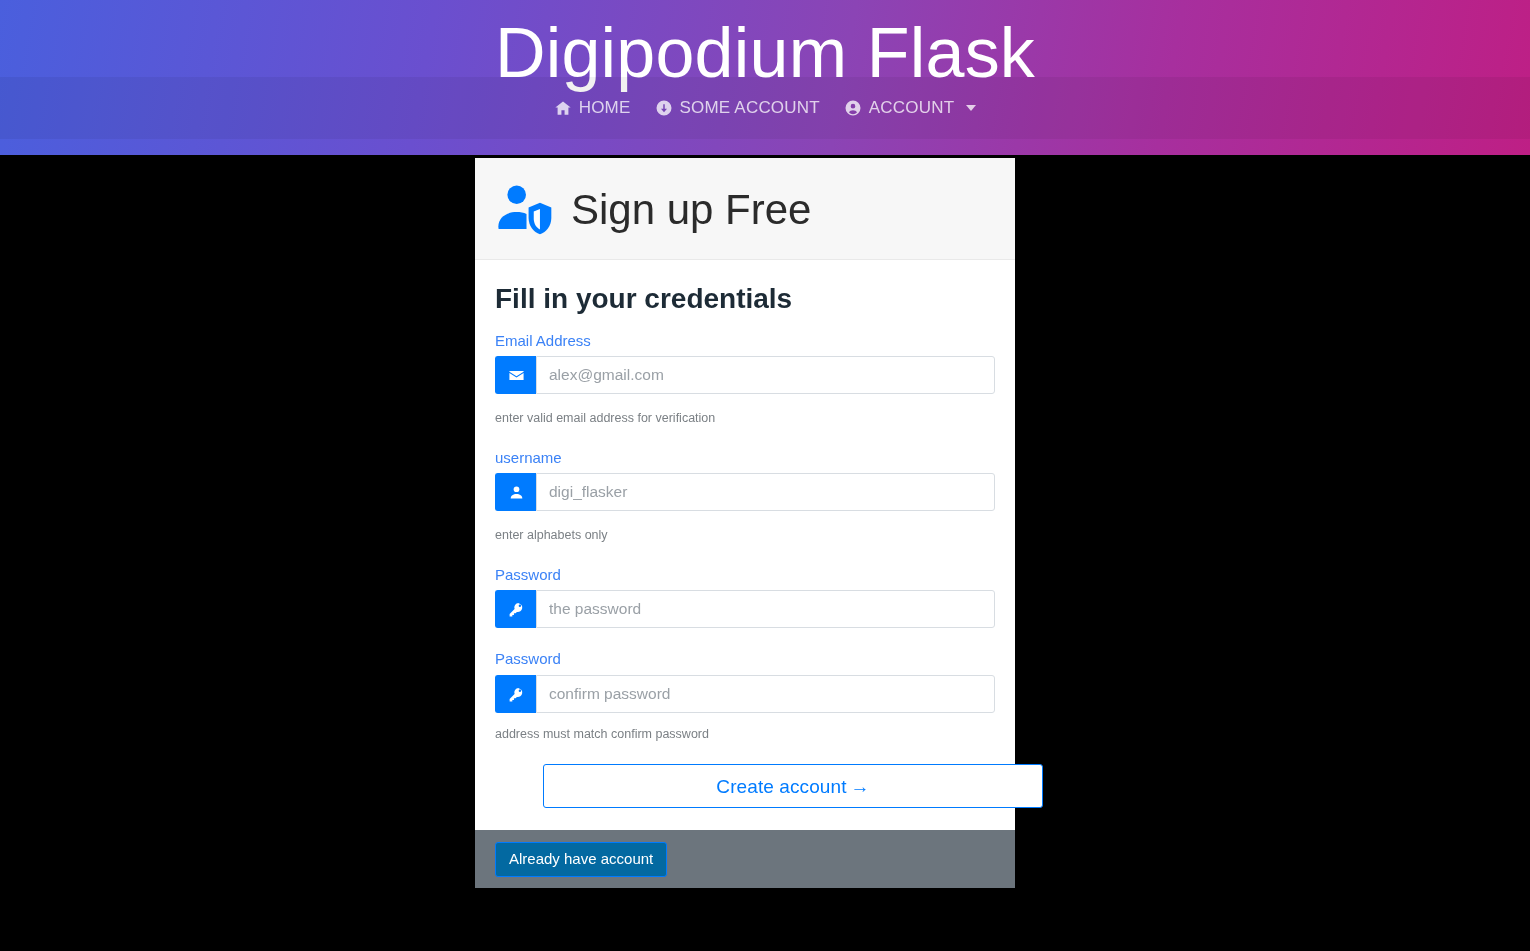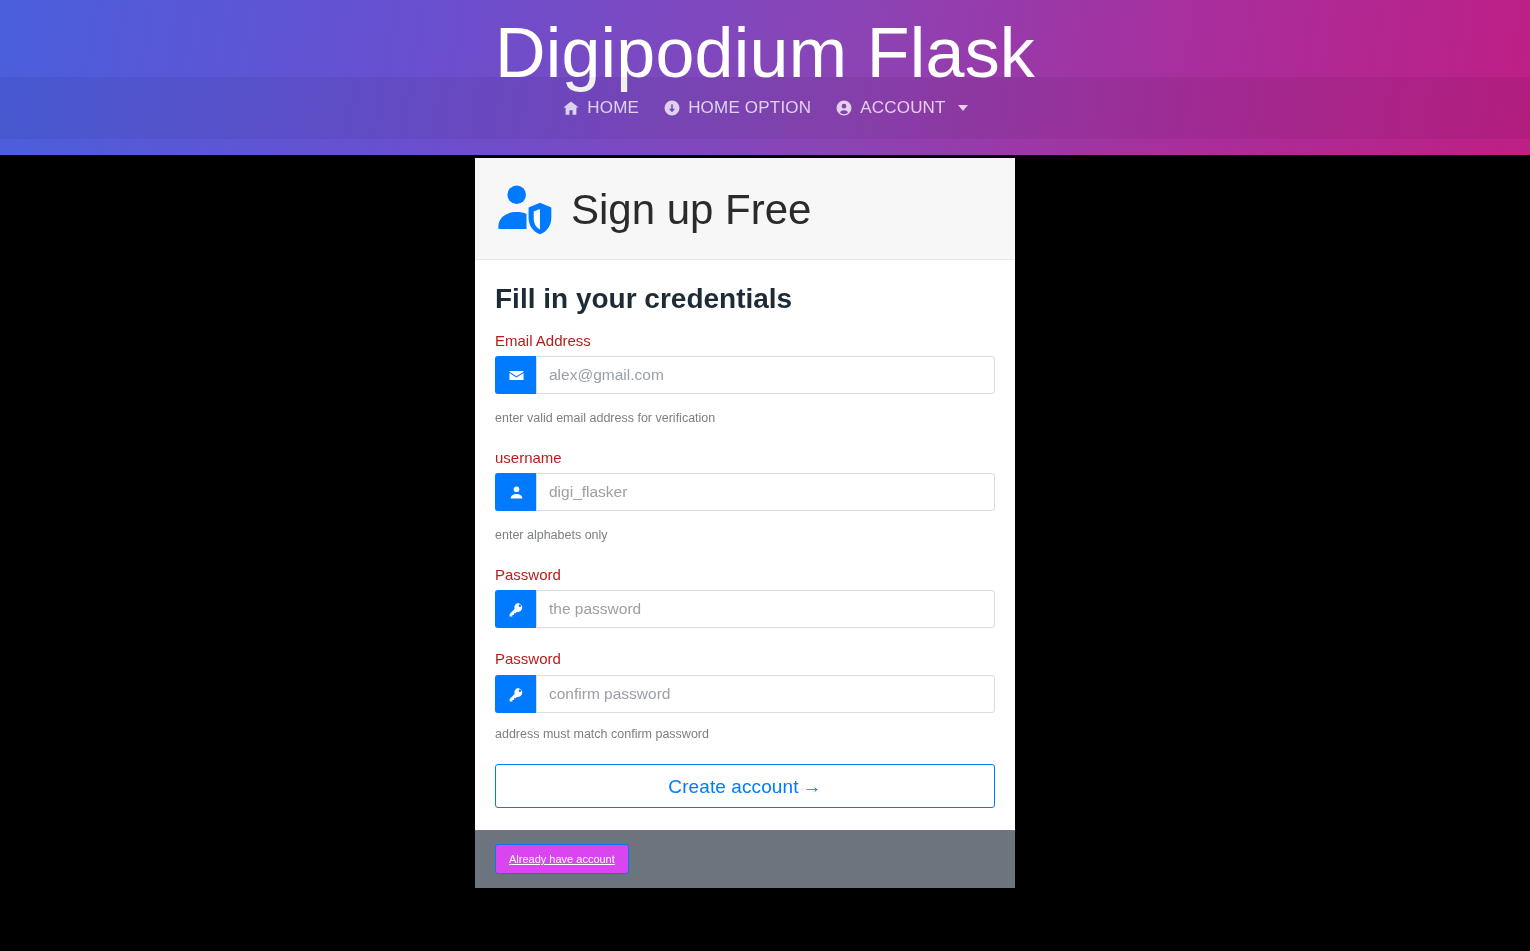--- a/index.html
+++ b/index.html
@@ -95,21 +95,21 @@
     font-size: 28px;
     font-weight: bold;
     color: #1d2b36;
     margin: 0 0 16px 0;
     line-height: 1.2;
   }
   .form-group { margin-bottom: 7px; }
   .form-label {
     display: block;
     font-size: 15px;
-    color: #b91c1c;
+    color: #3b82f6;
     margin-bottom: 6px;
     line-height: 1.25;
   }
   .input-row { display: flex; align-items: stretch; height: 38px; }
   .input-prefix {
     width: 41px;
     background: #007bff;
     border: 1px solid #007bff;
     border-right: none;
     border-radius: 3px 0 0 3px;
@@ -147,42 +147,42 @@
     height: 44px;
     background: #ffffff;
     border: 1px solid #007bff;
     border-radius: 3px;
     color: #007bff;
     font-size: 19px;
     font-family: "Liberation Sans", sans-serif;
     cursor: pointer;
     line-height: 1;
     letter-spacing: 0.1px;
+    margin-left: 48px;
   }
   .btn-outline-primary .arrow { font-weight: bold; margin-left: 4px; }
 
   .card-footer {
     background: #6c757d;
     padding: 13px 20px;
     height: 58px;
     display: flex;
     align-items: center;
   }
   .btn-primary {
-    background: #d946ef;
+    background: #0369a1;
     border: 1px solid #007bff;
     border-radius: 3px;
     color: #ffffff;
-    font-size: 11px;
+    font-size: 15px;
     font-family: "Liberation Sans", sans-serif;
     padding: 8px 13px;
     cursor: pointer;
     line-height: 1.1;
     white-space: nowrap;
-    text-decoration: underline;
   }
 </style>
 </head>
 <body>
 
 <div class="masthead">
   <div class="brand-title">Digipodium Flask</div>
 
   <nav class="navbar">
 
@@ -194,21 +194,21 @@
       </span>
       <span>HOME</span>
     </a>
 
     <a class="nav-link">
       <span class="ico">
         <svg width="18" height="18" viewBox="0 0 24 24" fill="rgba(255,255,255,0.76)">
           <path d="M12 2a10 10 0 1 0 0 20 10 10 0 0 0 0-20zm1 5v6h3l-4 4.5L8 13h3V7z"></path>
         </svg>
       </span>
-      <span>HOME OPTION</span>
+      <span>SOME ACCOUNT</span>
     </a>
 
     <a class="nav-link">
       <span class="ico">
         <svg width="18" height="18" viewBox="0 0 24 24" fill="rgba(255,255,255,0.76)">
           <path d="M12 2a10 10 0 1 0 0 20 10 10 0 0 0 0-20zm0 4.4a3.1 3.1 0 1 1 0 6.2 3.1 3.1 0 0 1 0-6.2zm0 13.9a7.5 7.5 0 0 1-5.3-2.2c.6-1.9 3-3 5.3-3s4.7 1.1 5.3 3A7.5 7.5 0 0 1 12 20.3z"></path>
         </svg>
       </span>
       <span>ACCOUNT</span>
       <span class="caret"></span>

